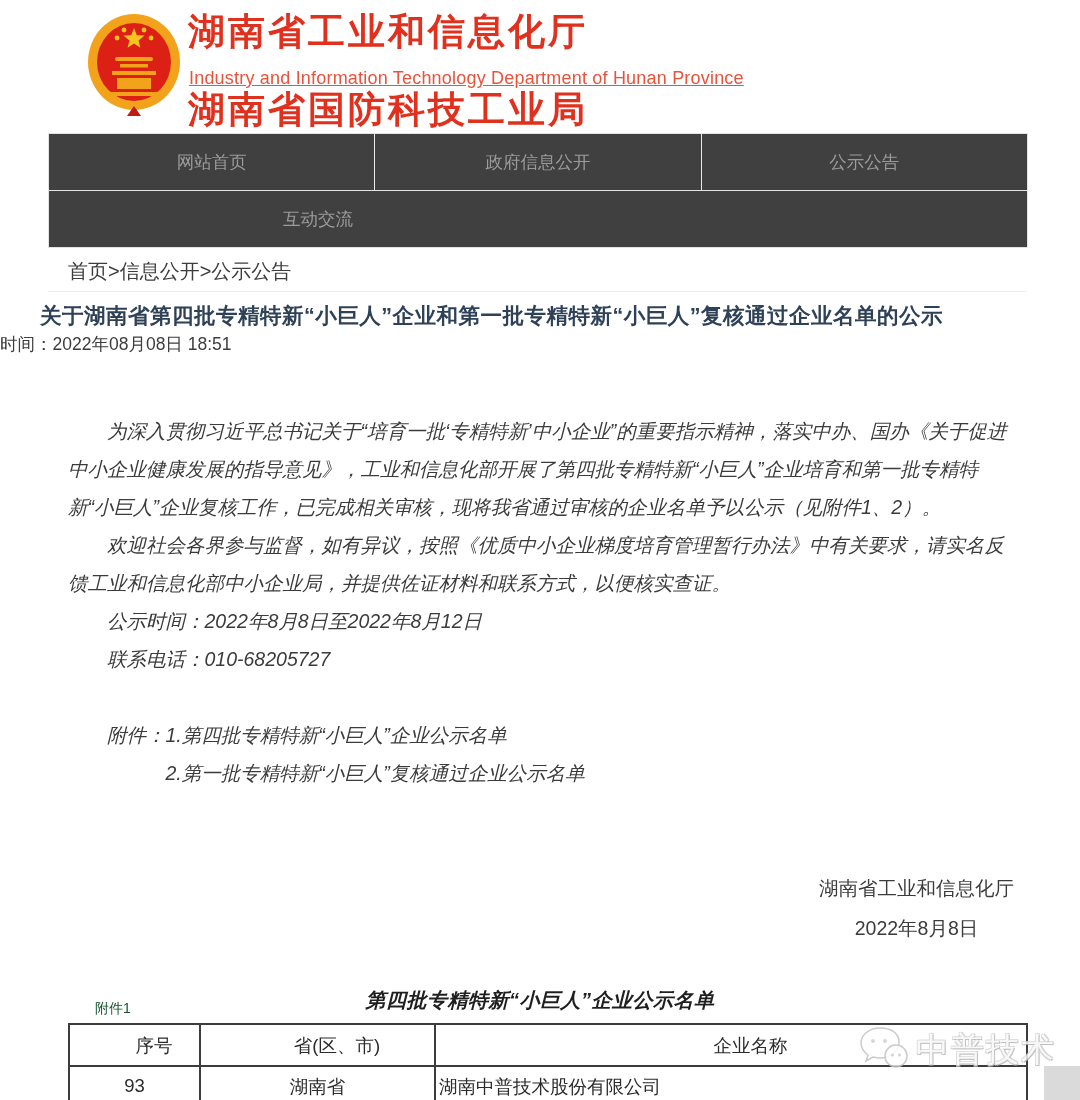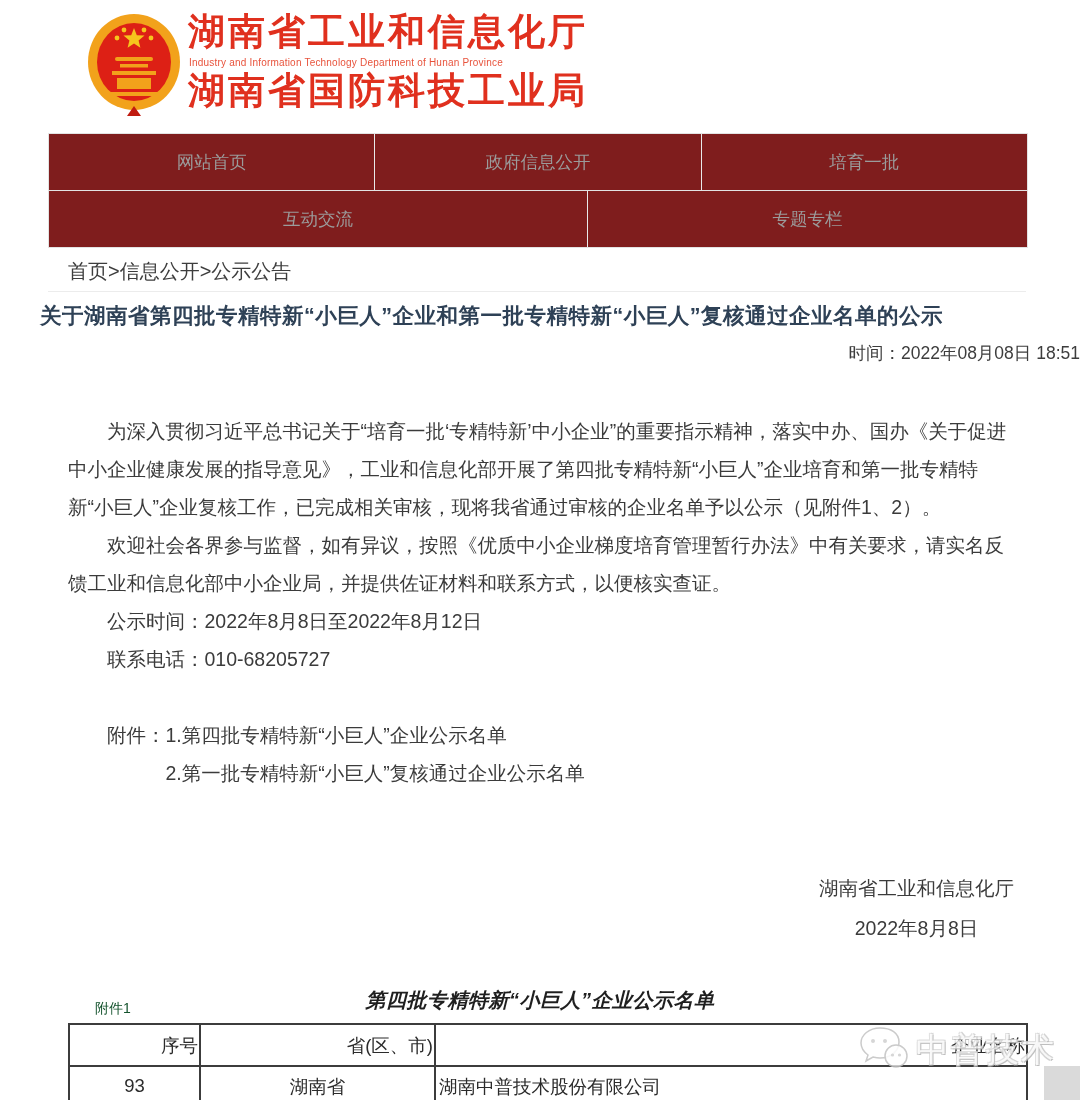--- a/index.html
+++ b/index.html
@@ -10,60 +10,60 @@
     color:#3a3a3a;
     overflow:hidden;
   }
   .page{position:relative;width:1080px;height:1100px;background:#ffffff;overflow:hidden;}
 
   
   .site-header{position:absolute;left:0;top:0;width:1080px;height:130px;background:#fff;}
   .emblem{position:absolute;left:84px;top:10px;width:100px;height:108px;}
   .org-titles{position:absolute;left:188px;top:13px;line-height:1;}
   .org-cn{font-size:37px;font-weight:bold;color:#e0301e;letter-spacing:3px;}
-  .org-en{font-size:10px;color:#e8533c;margin:8px 0 4px 1px;letter-spacing:0.2px;}
+  .org-en{font-size:18px;color:#e8533c;margin:19px 0 4px 1px;letter-spacing:0.2px;text-decoration:underline;}
 
   
-  .nav{position:absolute;left:48px;top:133px;width:978px;border:1px solid #e3e3e3;background:#7f1d1d;}
+  .nav{position:absolute;left:48px;top:133px;width:978px;border:1px solid #e3e3e3;background:#404040;}
   .nav-row{display:flex;height:56px;}
   .nav-row1{border-bottom:1px solid #e3e3e3;}
   .nav-cell{flex:1;display:flex;align-items:center;justify-content:center;
     font-size:17.5px;color:#9b9b9b;border-right:1px solid #e9e9e9;cursor:pointer;}
   .nav-cell:last-child{border-right:none;}
   .nav-row2 .nav-cell:first-child{flex:0 0 55%;text-align:center;}
 
   
   .breadcrumb{position:absolute;left:68px;top:258px;font-size:20px;color:#3d3d3d;cursor:pointer;}
   .breadcrumb-sep{position:absolute;left:48px;top:291px;width:978px;border-bottom:1px solid #ececec;}
 
   
   .article-title{position:absolute;left:40px;top:301px;width:1000px;text-align:left;
     font-size:21.5px;font-weight:bold;color:#2e4156;letter-spacing:0.5px;}
-  .article-time{position:absolute;left:0;top:341px;width:1080px;text-align:right;
+  .article-time{position:absolute;left:0;top:332px;width:1080px;text-align:left;
     font-size:17.5px;color:#3d3d3d;}
 
   .article-body{position:absolute;left:68px;top:412px;width:946px;
     font-size:19.5px;line-height:38px;color:#3b3b3b;}
-  .article-body p{margin:0;text-indent:2em;}
+  .article-body p{margin:0;text-indent:2em;font-style:italic;}
   .spacer-line{height:38px;}
   .attach-2{text-indent:5em !important;}
 
   .signature{margin-top:76px;text-align:right;padding-right:0px;}
   .signature-inner{display:inline-block;text-align:center;}
   .signature-inner div{text-indent:0;line-height:40px;}
 
   .annex-label{position:absolute;left:95px;top:1000px;font-size:14px;color:#14532d;}
   .annex-table-title{position:absolute;left:0;top:987px;width:1080px;text-align:center;
     font-size:20px;font-weight:bold;color:#1f1f1f;letter-spacing:0.5px;font-style:italic;}
 
   
   .annex-table{position:absolute;left:68px;top:1023px;width:960px;border-collapse:collapse;
     font-size:18.5px;color:#2b2b2b;background:#fff;}
   .annex-table th,.annex-table td{border:2px solid #3c3c3c;font-weight:normal;}
-  .annex-table th{height:38px;text-align:right;padding-left:40px;}
+  .annex-table th{height:38px;text-align:center;padding-left:40px;}
   .annex-table td{height:36px;text-align:center;}
   .col-seq{width:88px;}
   .col-prov{width:192px;}
   .cell-company{text-align:left !important;padding-left:3px;}
 
   
   .watermark{position:absolute;left:858px;top:1026px;display:flex;align-items:center;
     pointer-events:none;opacity:0.85;}
   .watermark-text{font-size:33px;font-weight:normal;letter-spacing:2px;
     color:rgba(255,255,255,0.88);
@@ -101,25 +101,24 @@
       <div class="org-cn">湖南省工业和信息化厅</div>
       <div class="org-en">Industry and Information Technology Department of Hunan Province</div>
       <div class="org-cn">湖南省国防科技工业局</div>
     </div>
   </div>
 
   <div class="nav">
     <div class="nav-row nav-row1">
       <div class="nav-cell">网站首页</div>
       <div class="nav-cell">政府信息公开</div>
-      <div class="nav-cell">培育一批</div>
+      <div class="nav-cell">公示公告</div>
     </div>
     <div class="nav-row nav-row2">
       <div class="nav-cell">互动交流</div>
-      <div class="nav-cell">专题专栏</div>
     </div>
   </div>
 
   <div class="breadcrumb">首页&gt;信息公开&gt;公示公告</div>
   <div class="breadcrumb-sep"></div>
 
   <div class="article-title">关于湖南省第四批专精特新“小巨人”企业和第一批专精特新“小巨人”复核通过企业名单的公示</div>
   <div class="article-time">时间：2022年08月08日 18:51</div>
 
   <div class="article-body">

